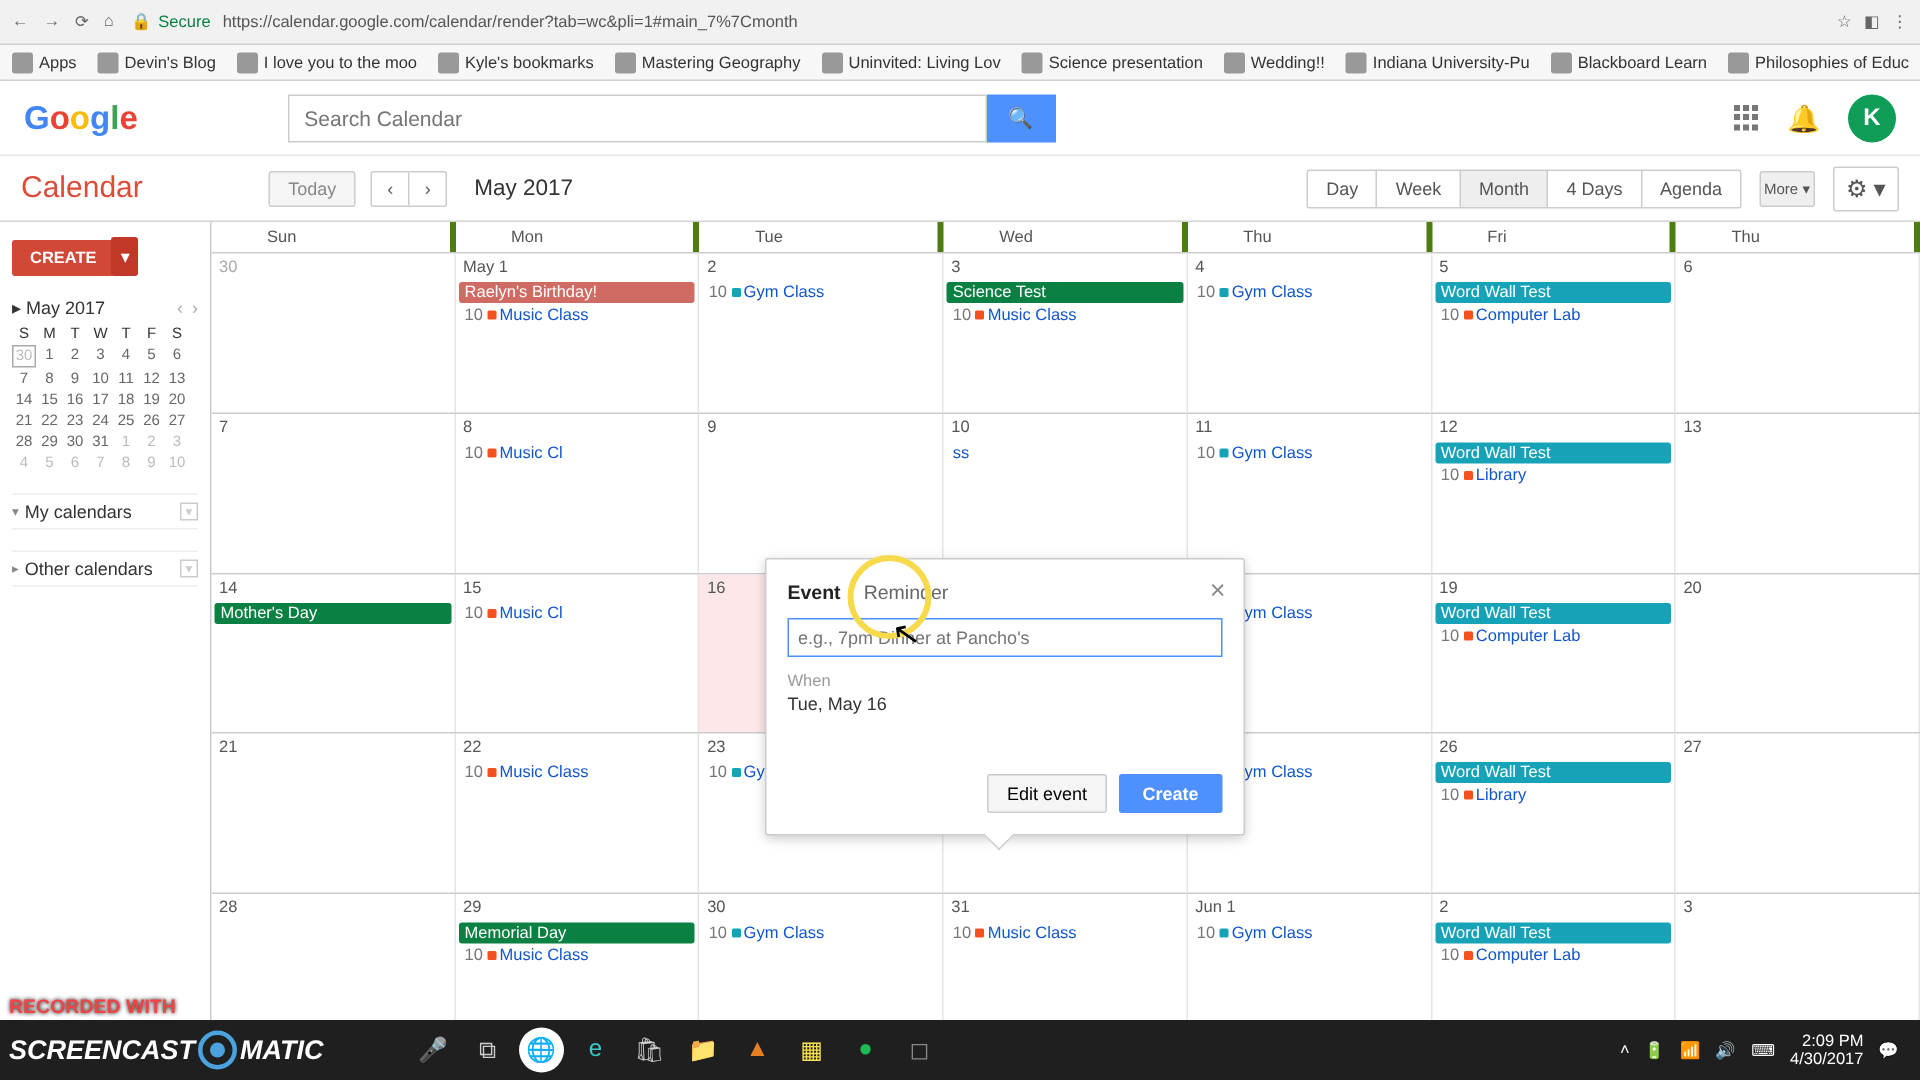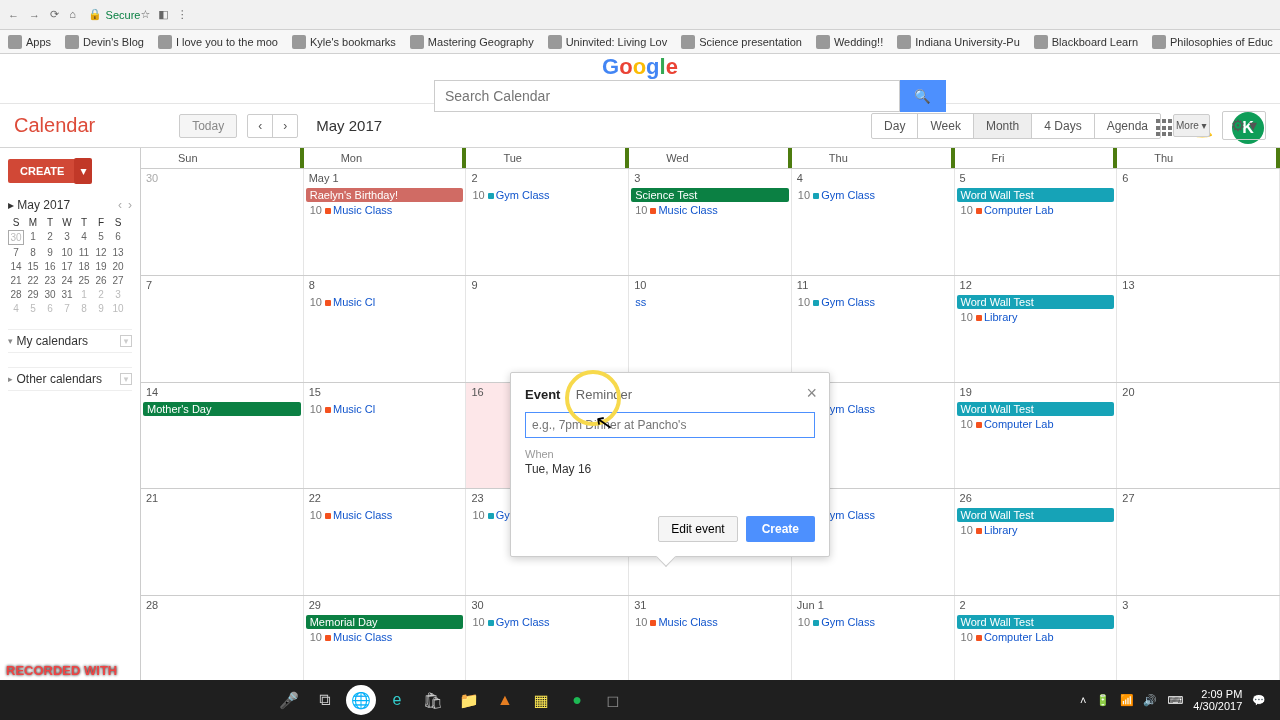--- a/index.html
+++ b/index.html
@@ -11,21 +11,21 @@
 .nav-icons span { cursor: pointer; }
 .secure { margin-left: 12px; color: #0a8043; display: flex; align-items: center; gap: 4px; }
 .url-bar { flex: 1; margin-left: 8px; color: #555; }
 .browser-right { display: flex; gap: 8px; color: #666; }
 
 .bookmarks-bar { height: 24px; background: #f7f7f7; display: flex; align-items: center; padding: 0 8px; font-size: 11px; gap: 14px; border-bottom: 1px solid #d0d0d0; color: #333; }
 .bookmarks-bar .bm { display: flex; align-items: center; gap: 4px; cursor: pointer; white-space: nowrap; }
 .bm-icon { width: 14px; height: 14px; background: #999; border-radius: 2px; display: inline-block; }
 
 
-.app-header { height: 50px; display: flex; align-items: center; padding: 0 16px; border-bottom: 1px solid #e5e5e5; flex-direction: column; }
+.app-header { height: 50px; display: flex; align-items: center; padding: 0 16px; border-bottom: 1px solid #e5e5e5; }
 .google-logo { font-size: 22px; font-weight: bold; }
 .google-logo .g1{color:#4285f4}.google-logo .g2{color:#ea4335}.google-logo .g3{color:#fbbc05}.google-logo .g4{color:#4285f4}.google-logo .g5{color:#34a853}.google-logo .g6{color:#ea4335}
 .search-box { margin-left: 100px; display: flex; }
 .search-input { width: 466px; height: 32px; border: 1px solid #ccc; padding: 0 10px; font-size: 14px; color: #888; }
 .search-btn { width: 46px; height: 32px; background: #4d90fe; border: none; color: #fff; cursor: pointer; display:flex;align-items:center;justify-content:center;}
 .header-right { margin-left: auto; display: flex; align-items: center; gap: 18px; }
 .apps-icon { width:18px; height:18px; display:grid; grid-template-columns:repeat(3,4px); gap:2px;}
 .apps-icon span{background:#777; width:4px;height:4px;}
 .bell { color:#777; font-size:18px;}
 .avatar { width: 32px; height: 32px; border-radius: 50%; background: #0f9d58; color: #fff; display: flex; align-items: center; justify-content: center; font-weight: bold; }
@@ -122,20 +122,21 @@
   <div class="nav-icons">
     <span>←</span>
     <span>→</span>
     <span>⟳</span>
     <span>⌂</span>
   </div>
   <div class="secure">
     <span>🔒</span>
     <span>Secure</span>
   </div>
+  <div class="url-bar">https://calendar.google.com/calendar/render?tab=wc&amp;pli=1#main_7%7Cmonth</div>
   <div class="browser-right">
     <span>☆</span>
     <span>◧</span>
     <span>⋮</span>
   </div>
 </div>
 
 <div class="bookmarks-bar" id="bookmarks">
     <div class="bm">
       <span class="bm-icon"></span>
@@ -488,20 +489,25 @@
       <div class="popup-pointer"></div>
     </div>
     <div class="highlight-ring"></div>
     <div class="cursor">↖</div>
   </div>
 </div>
 
 <div class="watermark">RECORDED WITH</div>
 
 <div class="taskbar">
+  <div class="sc-logo">
+      <span>SCREENCAST</span>
+      <span class="ring"></span>
+      <span>MATIC</span>
+    </div>
   <div style="flex:0 0 260px"></div>
   <div class="task-icons">
     <div class="t-icon" style="color:#ccc">🎤</div>
     <div class="t-icon" style="color:#ccc">⧉</div>
     <div class="t-icon" style="background:#fff;border-radius:50%">🌐</div>
     <div class="t-icon" style="color:#3cc">e</div>
     <div class="t-icon" style="color:#ccc">🛍</div>
     <div class="t-icon" style="color:#f5c040">📁</div>
     <div class="t-icon" style="color:#e67e22">▲</div>
     <div class="t-icon" style="color:#f5e050">▦</div>

